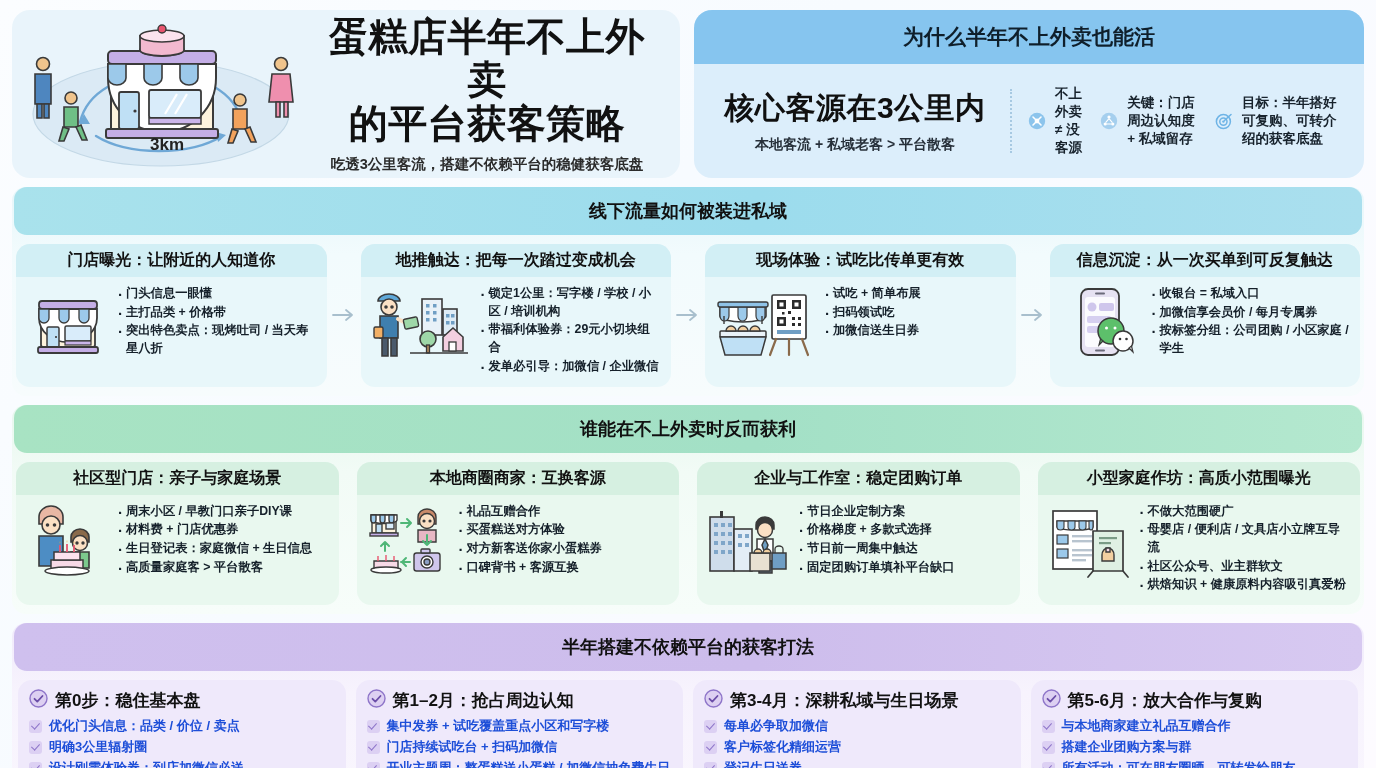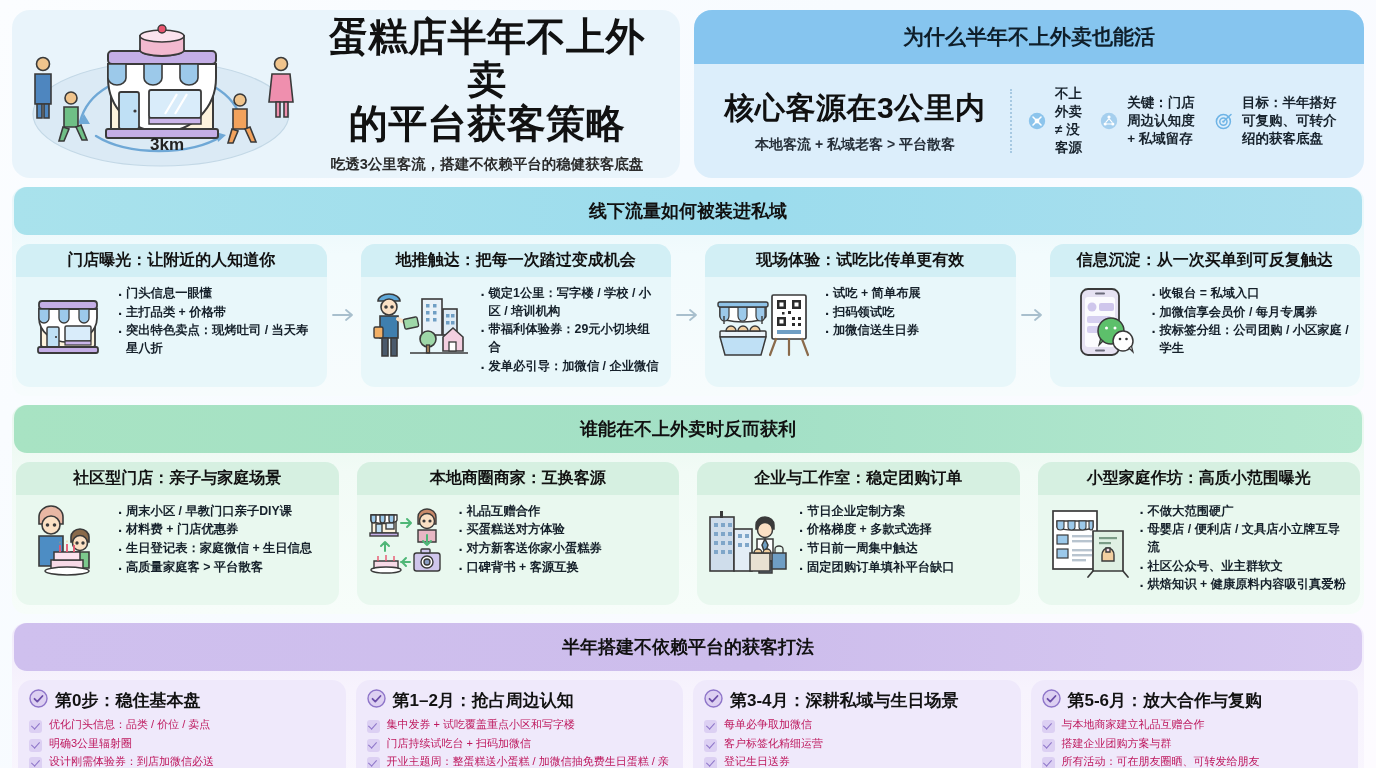--- a/index.html
+++ b/index.html
@@ -98,21 +98,21 @@
   .steps { display: flex; gap: 10px; padding: 9px 6px 0 6px; align-items: stretch; }
   .step { flex: 1 1 0; background: #efe9fb; border-radius: 14px; padding: 9px 12px 10px 11px; min-width: 0; }
   .step-title { display: flex; gap: 7px; font-size: 17px; font-weight: 800; color: #121212; margin-bottom: 5px; }
   .step-check { flex: 0 0 19px; height: 19px; }
   .chk-row { display: flex; align-items: flex-start; gap: 7px; margin-top: 2.5px; }
   .chk-box { flex: 0 0 13px; height: 13px; margin-top: 3px; border-radius: 3px; background: #dcd0f3; position: relative; }
   .chk-box::after {
     content: ""; position: absolute; left: 3.6px; top: 1.4px; width: 4px; height: 7px;
     border: solid #8e75c9; border-width: 0 1.8px 1.8px 0; transform: rotate(42deg);
   }
-  .chk-text { font-size: 11px; font-weight: 400; color: #be185d; line-height: 1.42; flex: 1; min-width: 0; }
+  .chk-text { font-size: 13px; font-weight: 700; color: #1d4ed8; line-height: 1.42; flex: 1; min-width: 0; }
 </style>
 </head>
 <body>
 
 <div class="page">
 
   <div class="top-row">
 
     <div class="hero">
       <div class="hero-art">

